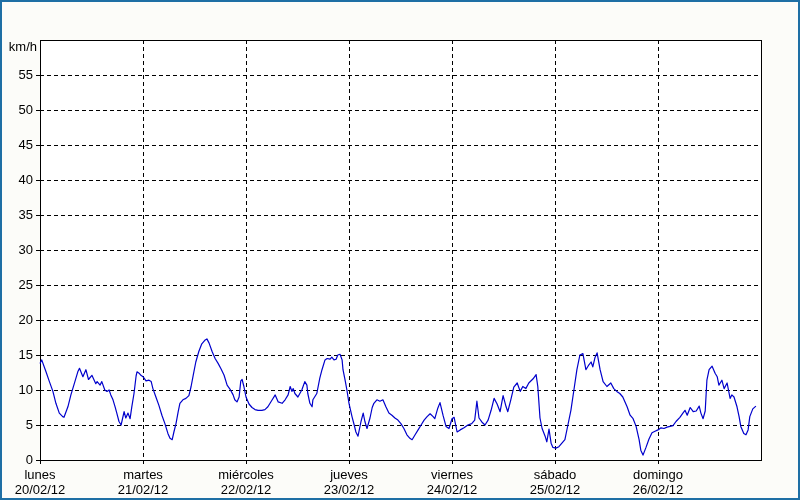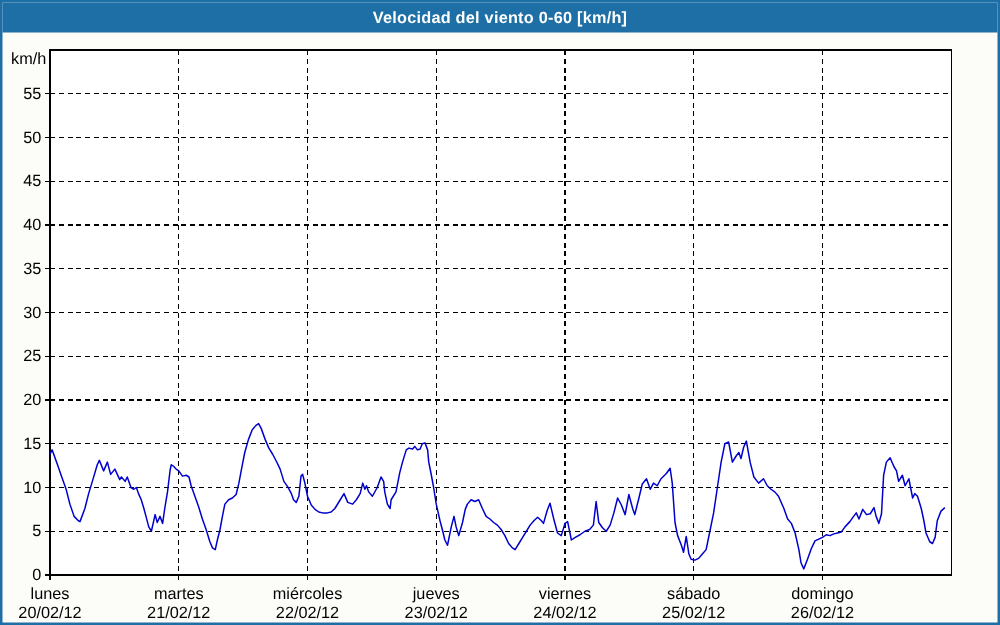--- a/index.html
+++ b/index.html
@@ -14,23 +14,20 @@
   .titlebar span{
     color:#ffffff;font-size:13px;font-weight:bold;letter-spacing:0.2px;
   }
   svg{position:absolute;left:-2px;top:-2px;z-index:1;}
   text{font-family:"Liberation Sans",sans-serif;fill:#000000;}
 </style>
 </head>
 <body>
 
 <div class="page" style="background: rgb(252, 252, 249); border-color: rgb(30, 111, 165);">
-  <div class="titlebar" style="background: rgb(30, 111, 165);">
-    <span style="color: rgb(255, 255, 255);">Velocidad del viento 0-60 [km/h]</span>
-  </div>
   <svg id="chart" width="800" height="500" viewBox="0 0 800 500">
       <rect x="40" y="40" width="721" height="420" fill="#ffffff"></rect>
       <line x1="40" y1="425" x2="761" y2="425" stroke="#000000" stroke-width="1" stroke-dasharray="4 3" shape-rendering="crispEdges"></line>
       <line x1="40" y1="390" x2="761" y2="390" stroke="#000000" stroke-width="1" stroke-dasharray="4 3" shape-rendering="crispEdges"></line>
       <line x1="40" y1="355" x2="761" y2="355" stroke="#000000" stroke-width="1" stroke-dasharray="4 3" shape-rendering="crispEdges"></line>
       <line x1="40" y1="320" x2="761" y2="320" stroke="#000000" stroke-width="1" stroke-dasharray="4 3" shape-rendering="crispEdges"></line>
       <line x1="40" y1="285" x2="761" y2="285" stroke="#000000" stroke-width="1" stroke-dasharray="4 3" shape-rendering="crispEdges"></line>
       <line x1="40" y1="250" x2="761" y2="250" stroke="#000000" stroke-width="1" stroke-dasharray="4 3" shape-rendering="crispEdges"></line>
       <line x1="40" y1="215" x2="761" y2="215" stroke="#000000" stroke-width="1" stroke-dasharray="4 3" shape-rendering="crispEdges"></line>
       <line x1="40" y1="180" x2="761" y2="180" stroke="#000000" stroke-width="1" stroke-dasharray="4 3" shape-rendering="crispEdges"></line>

